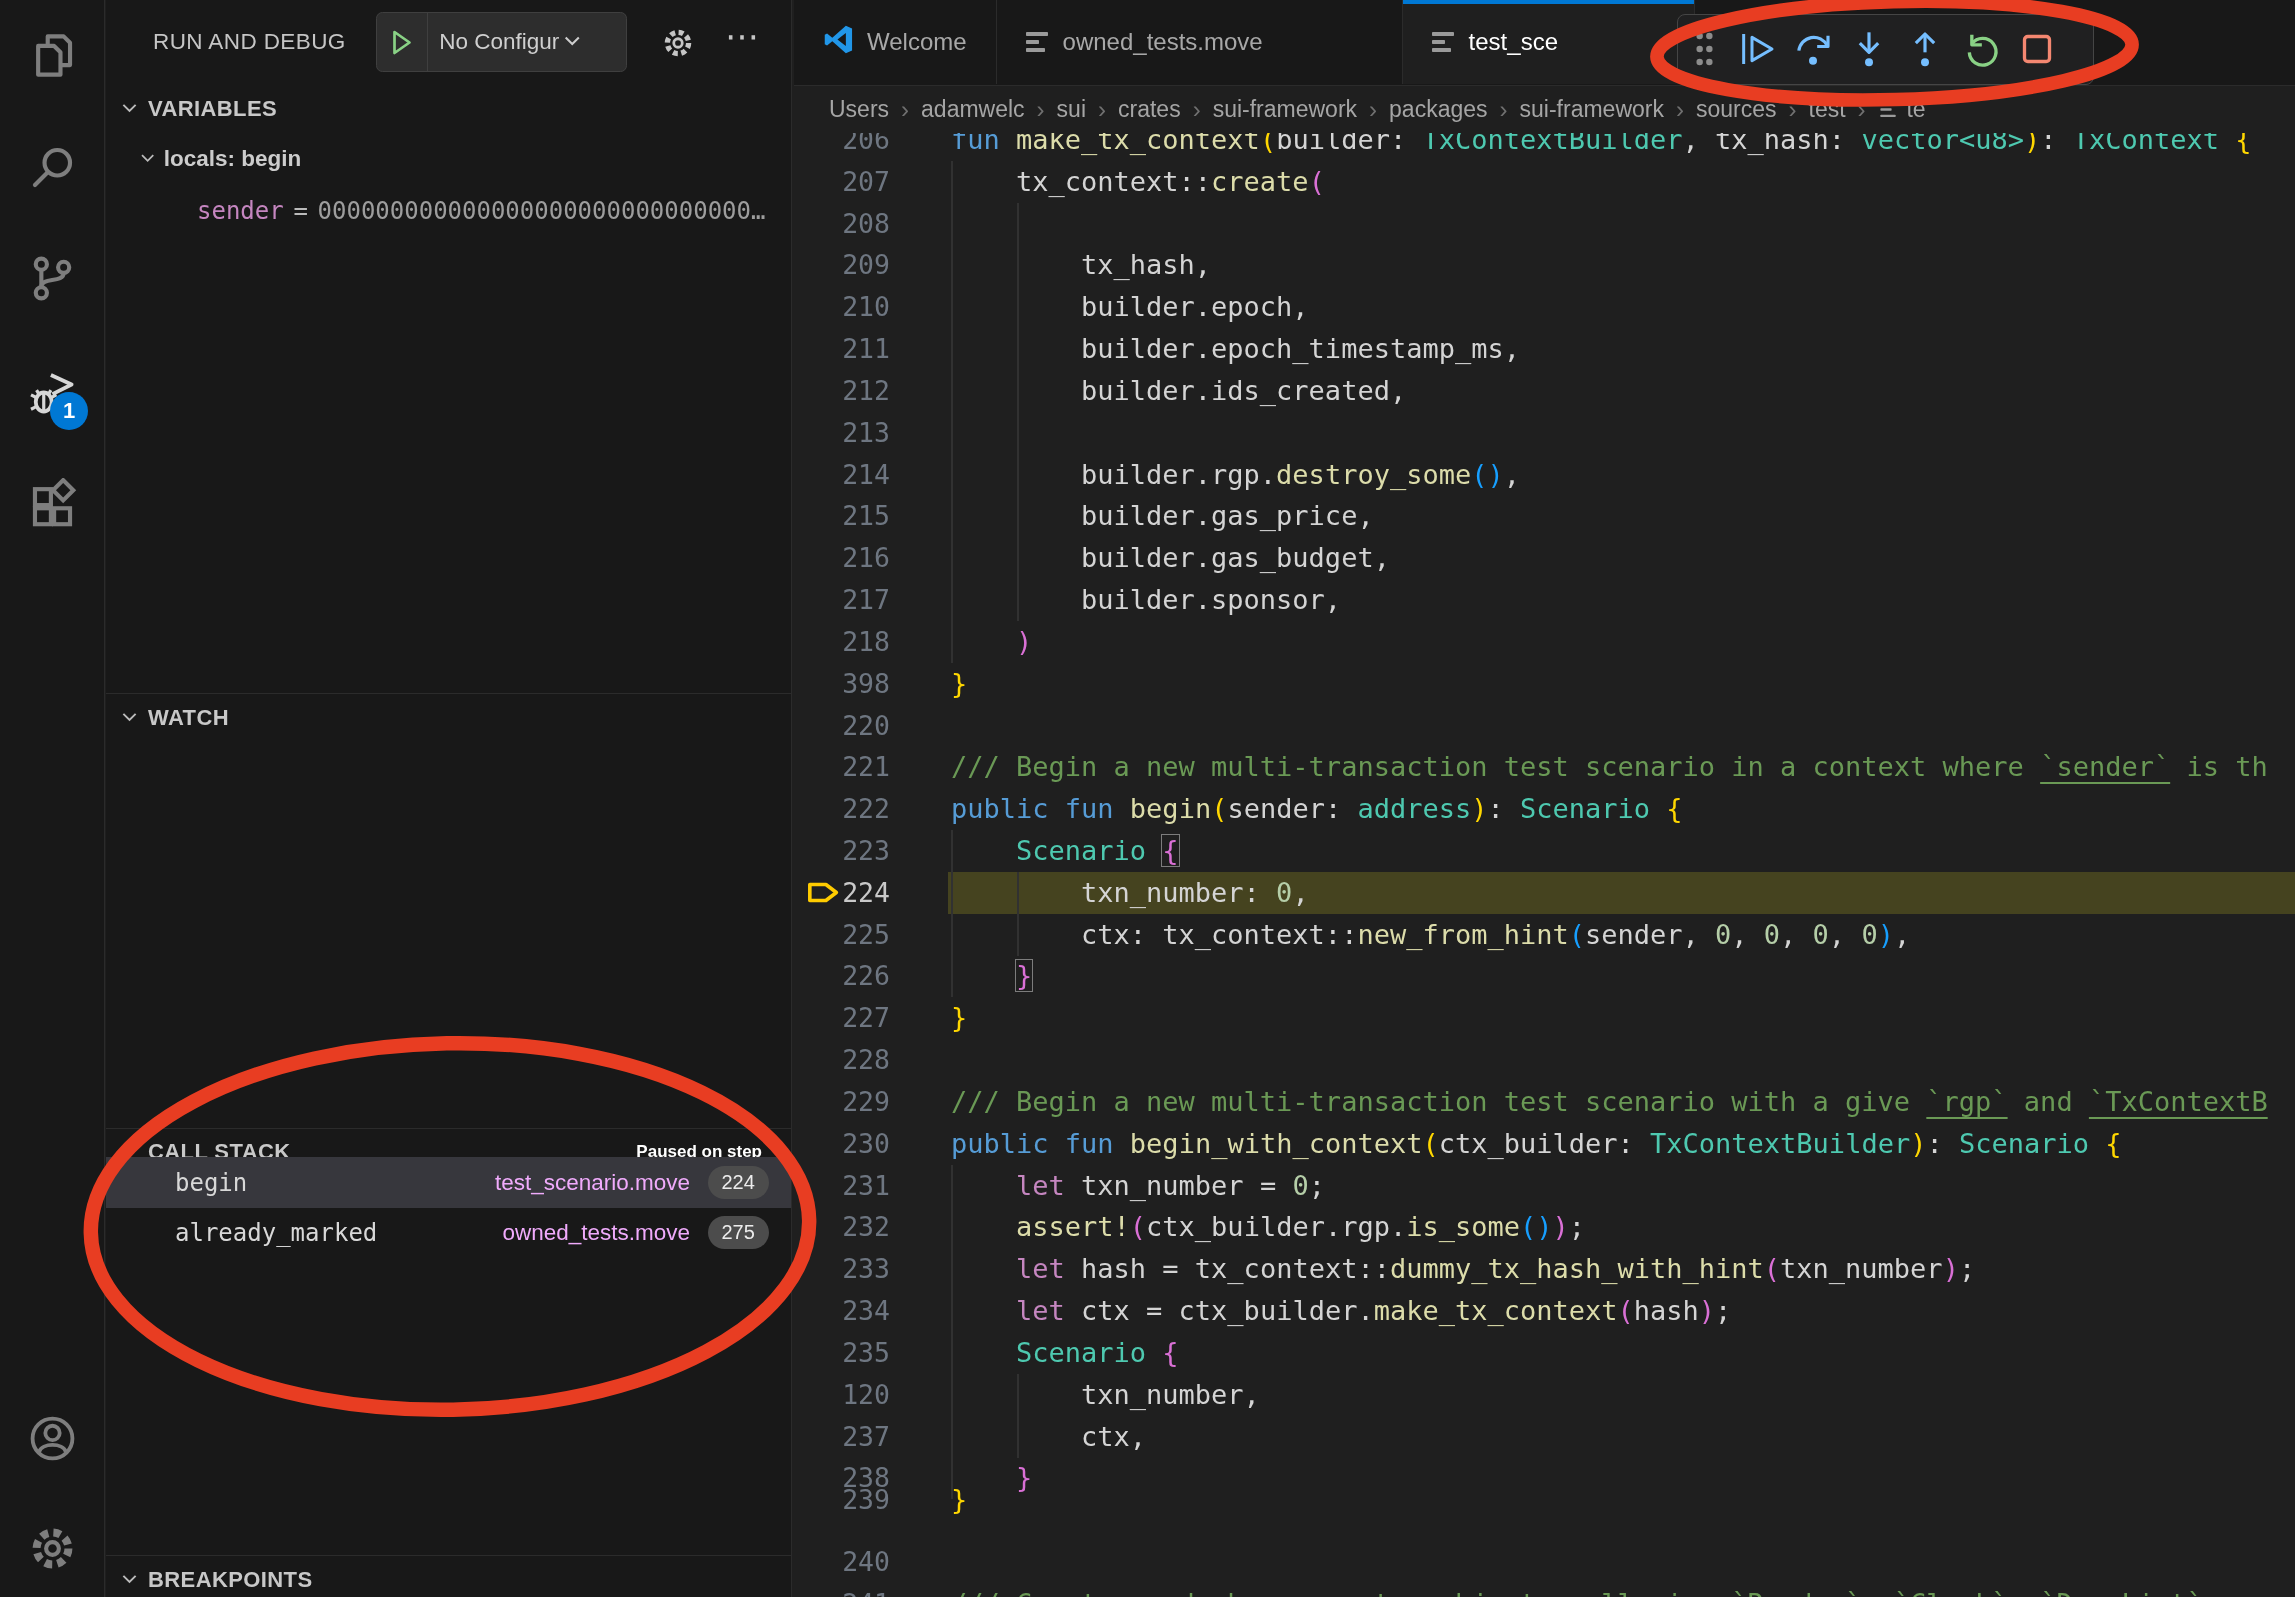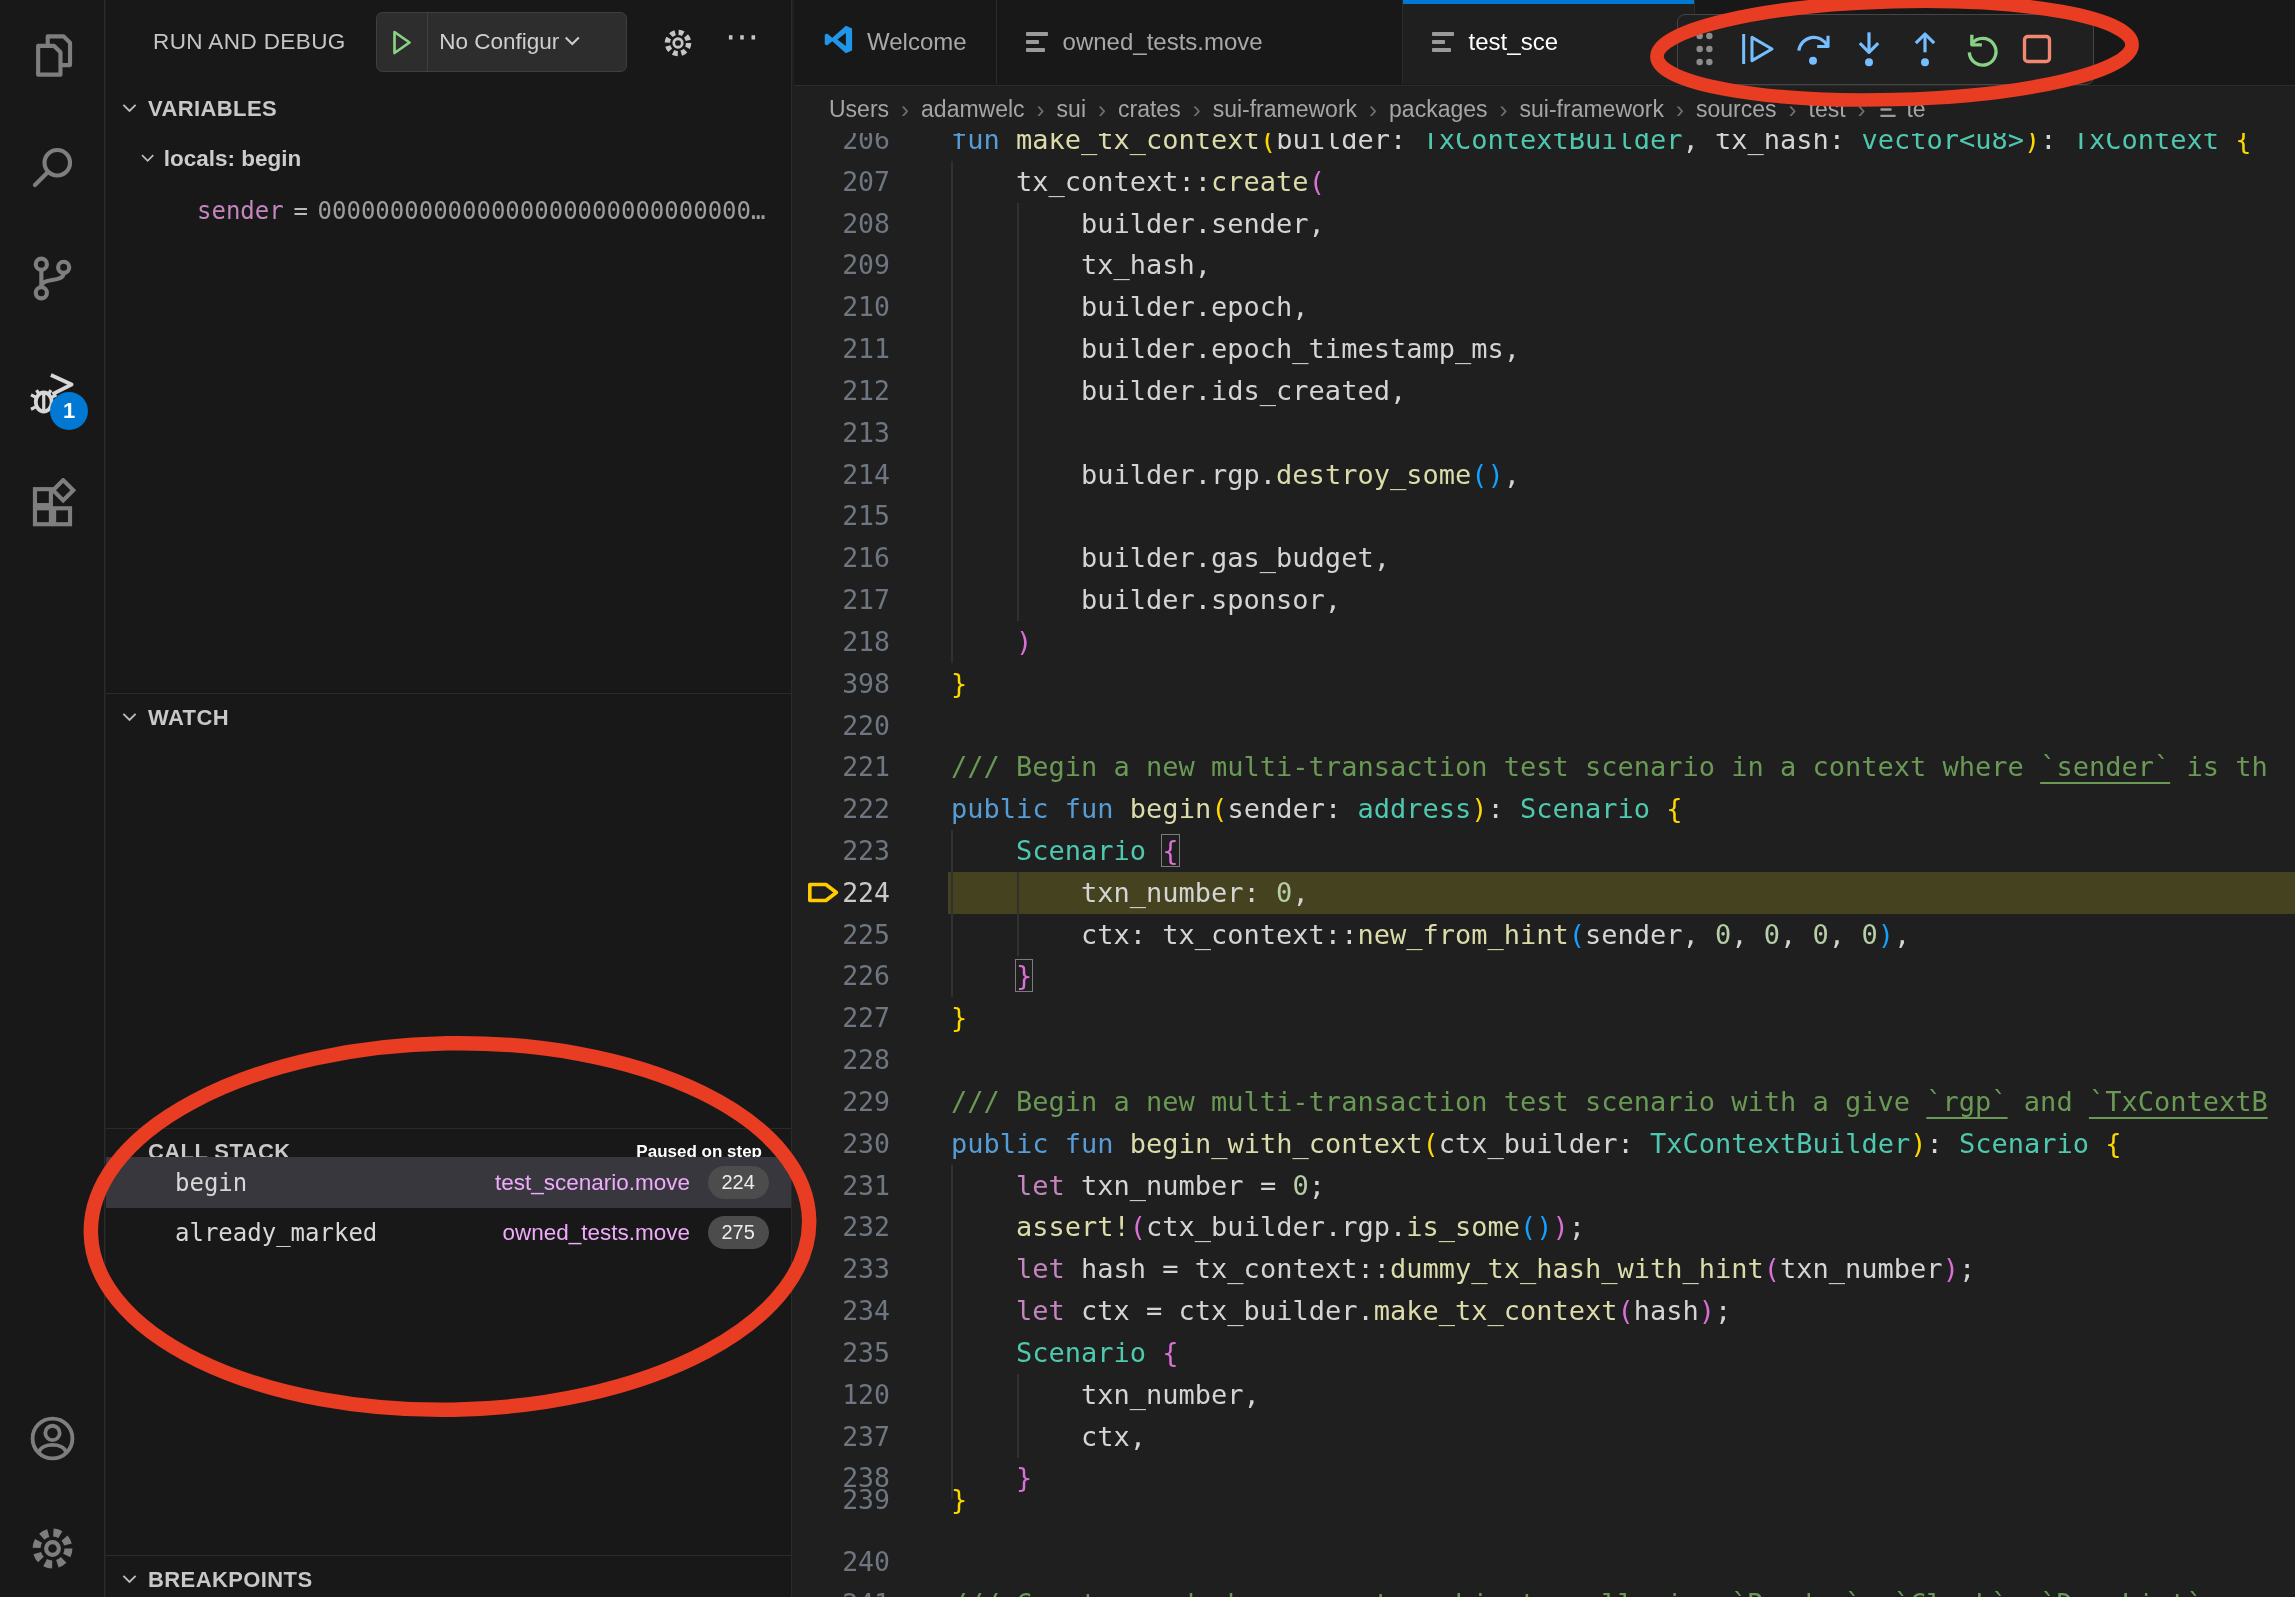--- a/index.html
+++ b/index.html
@@ -375,28 +375,28 @@
         <i></i>
       </span>
       <span>te</span>
     </span>
   </div>
 
 <div id="editor">
   <div id="code">
       <div class="line" style="top: 0px;"><span class="ln">206</span><span class="txt"><span class="s-k">fun</span><span class="s-w"> </span><span class="s-f">make_tx_context</span><span class="s-b1">(</span><span class="s-w">builder: </span><span class="s-t">TxContextBuilder</span><span class="s-w">, tx_hash: </span><span class="s-t">vector&lt;u8&gt;</span><span class="s-b1">)</span><span class="s-w">: </span><span class="s-t">TxContext</span><span class="s-w"> </span><span class="s-b1">{</span></span></div>
       <div class="line" style="top: 42px;"><span class="ln">207</span><span class="guide" style="left: 157px;"></span><span class="txt"><span class="s-w">    tx_context::</span><span class="s-f">create</span><span class="s-b2">(</span></span></div>
-      <div class="line" style="top: 84px;"><span class="ln">208</span><span class="guide" style="left: 157px;"></span><span class="guide" style="left: 223px;"></span><span class="txt"><span class="s-w">        builder.sender,</span></span></div>
+      <div class="line" style="top: 84px;"><span class="ln">208</span><span class="guide" style="left: 157px;"></span><span class="guide" style="left: 223px;"></span></div>
       <div class="line" style="top: 125px;"><span class="ln">209</span><span class="guide" style="left: 157px;"></span><span class="guide" style="left: 223px;"></span><span class="txt"><span class="s-w">        tx_hash,</span></span></div>
       <div class="line" style="top: 167px;"><span class="ln">210</span><span class="guide" style="left: 157px;"></span><span class="guide" style="left: 223px;"></span><span class="txt"><span class="s-w">        builder.epoch,</span></span></div>
       <div class="line" style="top: 209px;"><span class="ln">211</span><span class="guide" style="left: 157px;"></span><span class="guide" style="left: 223px;"></span><span class="txt"><span class="s-w">        builder.epoch_timestamp_ms,</span></span></div>
       <div class="line" style="top: 251px;"><span class="ln">212</span><span class="guide" style="left: 157px;"></span><span class="guide" style="left: 223px;"></span><span class="txt"><span class="s-w">        builder.ids_created,</span></span></div>
       <div class="line" style="top: 293px;"><span class="ln">213</span><span class="guide" style="left: 157px;"></span><span class="guide" style="left: 223px;"></span></div>
       <div class="line" style="top: 335px;"><span class="ln">214</span><span class="guide" style="left: 157px;"></span><span class="guide" style="left: 223px;"></span><span class="txt"><span class="s-w">        builder.rgp.</span><span class="s-f">destroy_some</span><span class="s-b3">()</span><span class="s-w">,</span></span></div>
-      <div class="line" style="top: 376px;"><span class="ln">215</span><span class="guide" style="left: 157px;"></span><span class="guide" style="left: 223px;"></span></div>
+      <div class="line" style="top: 376px;"><span class="ln">215</span><span class="guide" style="left: 157px;"></span><span class="guide" style="left: 223px;"></span><span class="txt"><span class="s-w">        builder.gas_price,</span></span></div>
       <div class="line" style="top: 418px;"><span class="ln">216</span><span class="guide" style="left: 157px;"></span><span class="guide" style="left: 223px;"></span><span class="txt"><span class="s-w">        builder.gas_budget,</span></span></div>
       <div class="line" style="top: 460px;"><span class="ln">217</span><span class="guide" style="left: 157px;"></span><span class="guide" style="left: 223px;"></span><span class="txt"><span class="s-w">        builder.sponsor,</span></span></div>
       <div class="line" style="top: 502px;"><span class="ln">218</span><span class="guide" style="left: 157px;"></span><span class="txt"><span class="s-b2">    )</span></span></div>
       <div class="line" style="top: 544px;"><span class="ln">398</span><span class="txt"><span class="s-b1">}</span></span></div>
       <div class="line" style="top: 586px;"><span class="ln">220</span><span class="txt"></span></div>
       <div class="line" style="top: 627px;"><span class="ln">221</span><span class="txt"><span class="s-c">/// Begin a new multi-transaction test scenario in a context where </span><span class="s-cu">`sender`</span><span class="s-c"> is th</span></span></div>
       <div class="line" style="top: 669px;"><span class="ln">222</span><span class="txt"><span class="s-k">public</span><span class="s-w"> </span><span class="s-k">fun</span><span class="s-w"> </span><span class="s-f">begin</span><span class="s-b1">(</span><span class="s-w">sender: </span><span class="s-t">address</span><span class="s-b1">)</span><span class="s-w">: </span><span class="s-t">Scenario</span><span class="s-w"> </span><span class="s-b1">{</span></span></div>
       <div class="line" style="top: 711px;"><span class="ln">223</span><span class="guide" style="left: 157px;"></span><span class="txt"><span class="s-w">    </span><span class="s-t">Scenario</span><span class="s-w"> </span><span class="s-b2x">{</span></span></div>
       <div class="line cur" style="top: 753px;"><span class="ln">224</span><span class="guide" style="left: 157px;"></span><span class="guide" style="left: 223px;"></span>
   <svg class="marker" width="39" height="37" viewBox="0 0 48 46">

